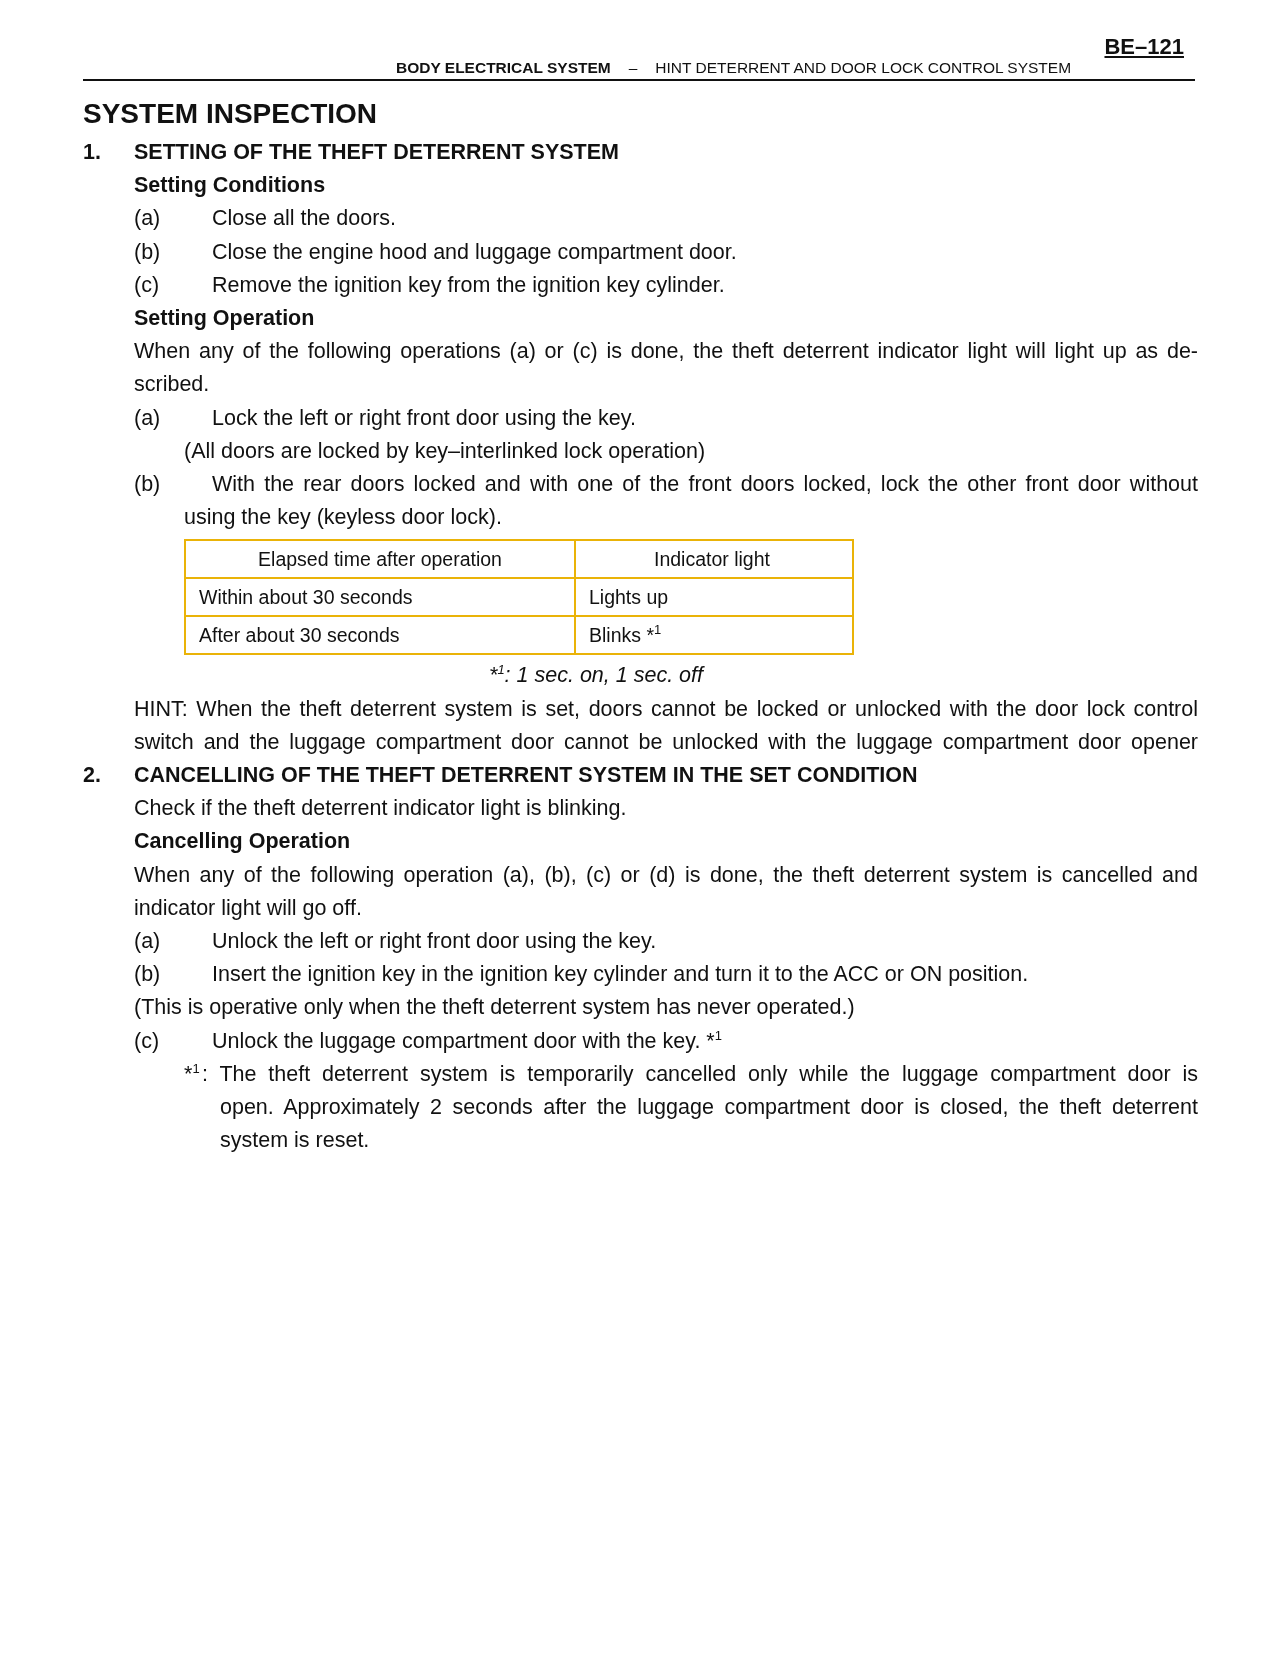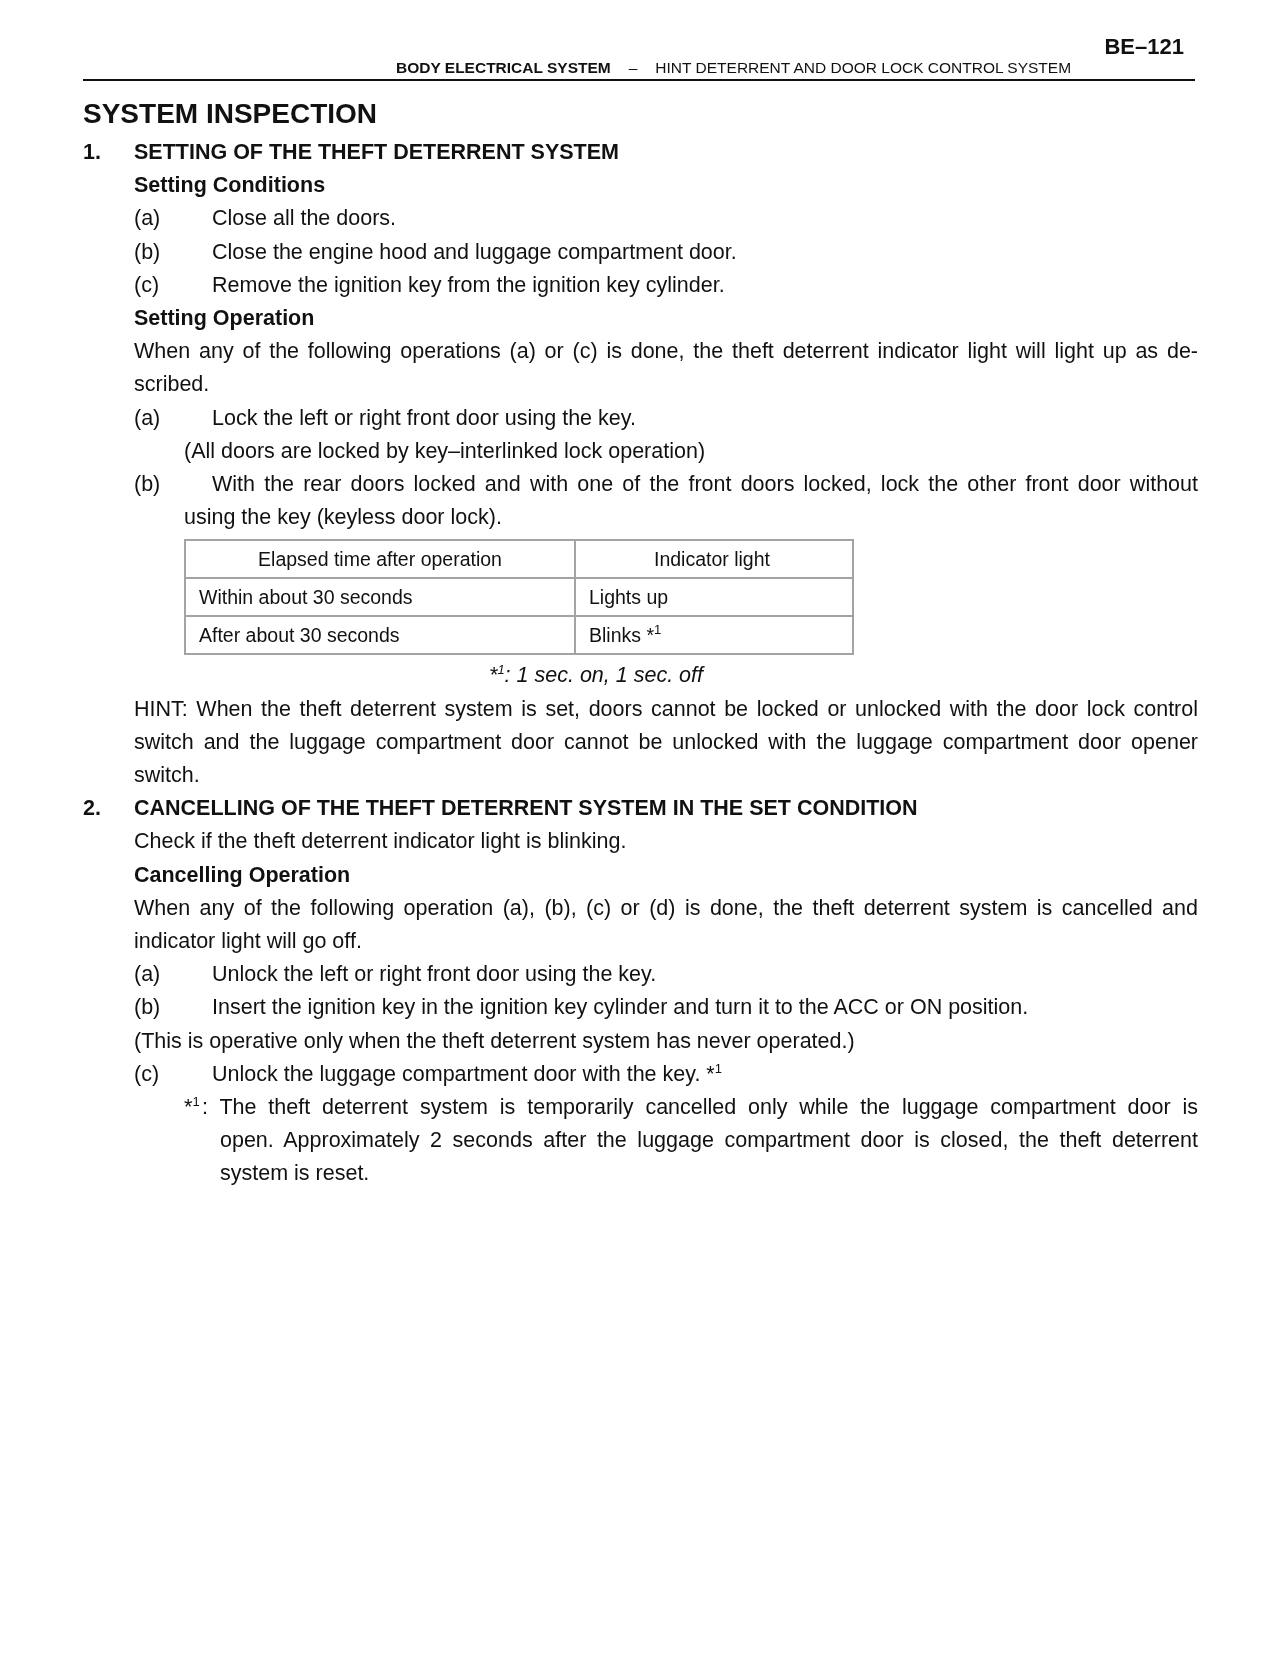--- a/index.html
+++ b/index.html
@@ -15,20 +15,21 @@
       color: #111111;
       overflow: hidden;
     }
     .page-number {
       position: absolute;
       top: 34px;
       right: 96px;
       font-size: 22px;
       font-weight: bold;
       letter-spacing: 0px;
+      text-decoration: underline;
     }
     .running-header {
       position: absolute;
       top: 59px;
       left: 396px;
       font-size: 15.5px;
       white-space: nowrap;
     }
     .running-header .bold { font-weight: bold; }
     .running-header .sep { margin: 0 18px; }
@@ -80,21 +81,21 @@
     .continue { padding-left: 101px; }
     sup { font-size: 13px; vertical-align: 8px; line-height: 0; }
     table.indicator {
       margin-left: 101px;
       margin-top: 5px;
       margin-bottom: 4px;
       border-collapse: collapse;
       font-size: 19.5px;
     }
     table.indicator td, table.indicator th {
-      border: 2px solid #a3a3a3;
+      border: 2px solid #eab308;
       height: 36px;
       padding: 0 13px;
       font-weight: normal;
       text-align: left;
     }
     table.indicator th { text-align: center; }
     table.indicator .c1 { width: 362px; }
     table.indicator .c2 { width: 254px; padding-left: 9px; }
     .table-note {
       text-align: left;
@@ -170,21 +171,20 @@
       <td>After about 30 seconds</td>
       <td><span>Blinks *</span><sup>1</sup></td>
     </tr>
   </tbody>
     </table>
 
   <div class="line table-note"><span>*</span><sup>1</sup><span>: 1 sec. on, 1 sec. off</span></div>
 
   <div class="line para" style="text-align-last: justify;">HINT: When the theft deterrent system is set, doors cannot be locked or unlocked with the door lock control</div>
   <div class="line para" style="text-align-last: justify;">switch and the luggage compartment door cannot be unlocked with the luggage compartment door opener</div>
-  <div class="line para">switch.</div>
 
   <div class="line section-head">
     <span class="num">2.</span>
     <span>CANCELLING OF THE THEFT DETERRENT SYSTEM IN THE SET CONDITION</span>
   </div>
   <div class="line para">Check if the theft deterrent indicator light is blinking.</div>
   <div class="line indent1 subhead">Cancelling Operation</div>
   <div class="line para" style="text-align-last: justify;">When any of the following operation (a), (b), (c) or (d) is done, the theft deterrent system is cancelled and</div>
   <div class="line para">indicator light will go off.</div>
 

